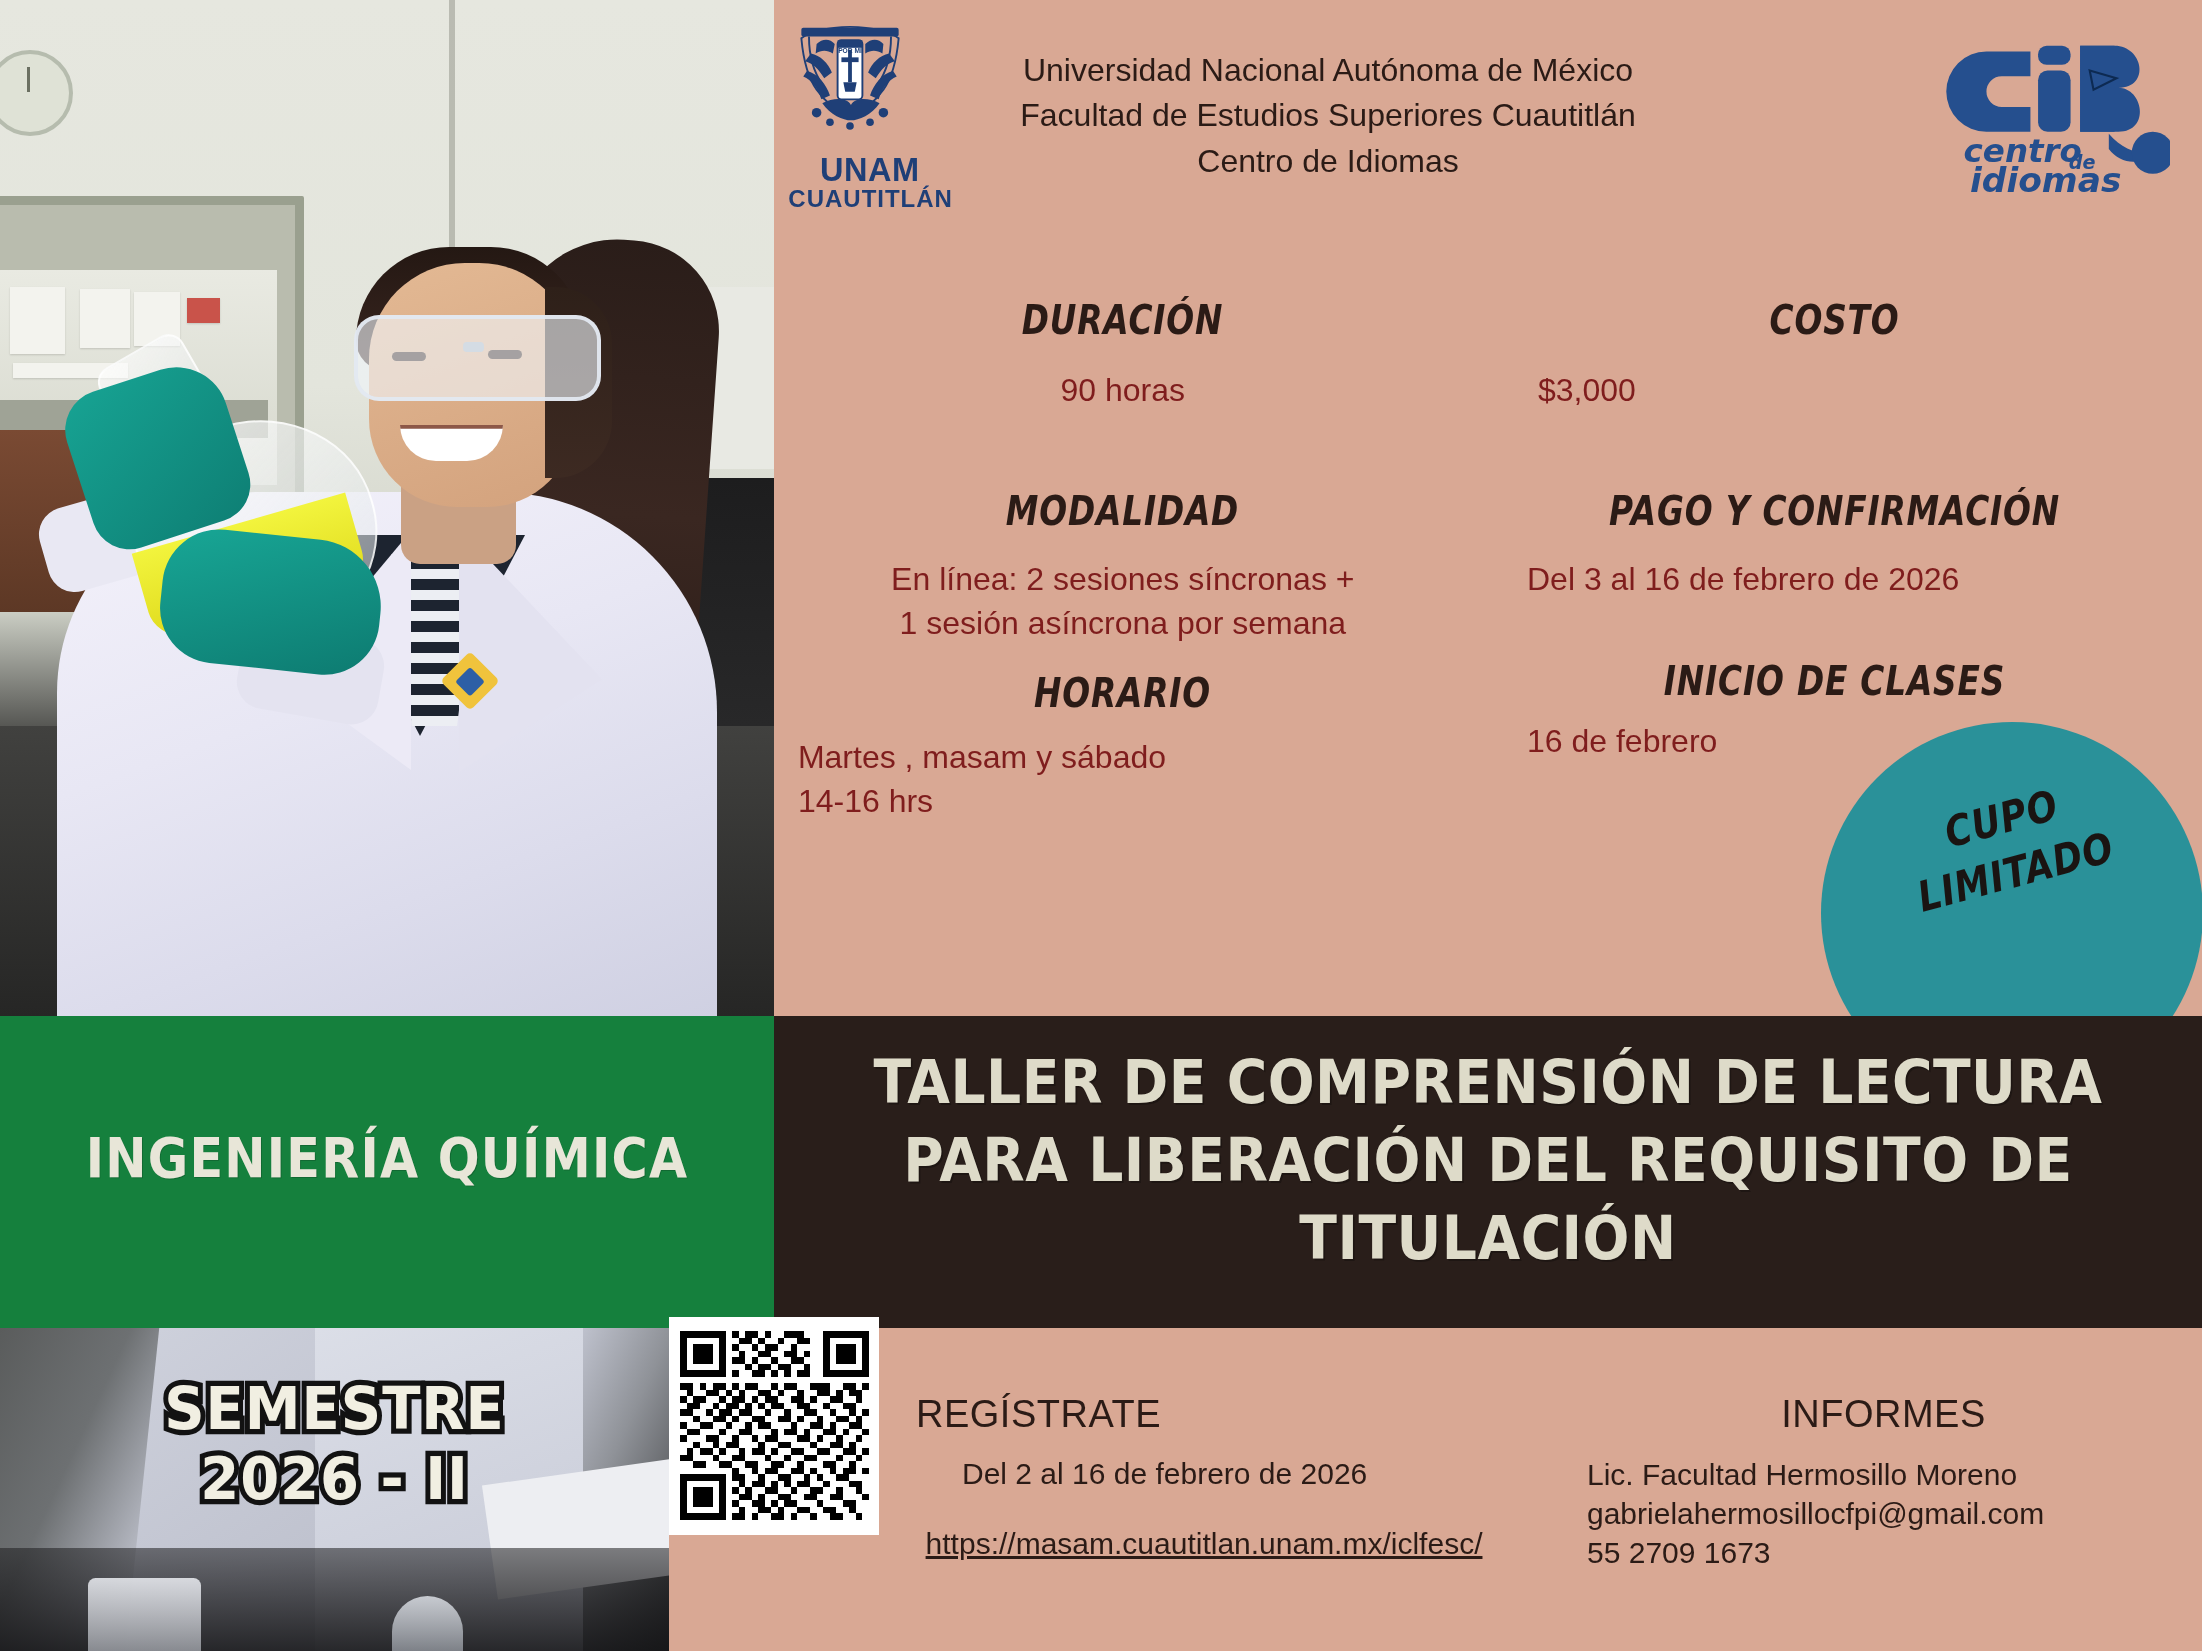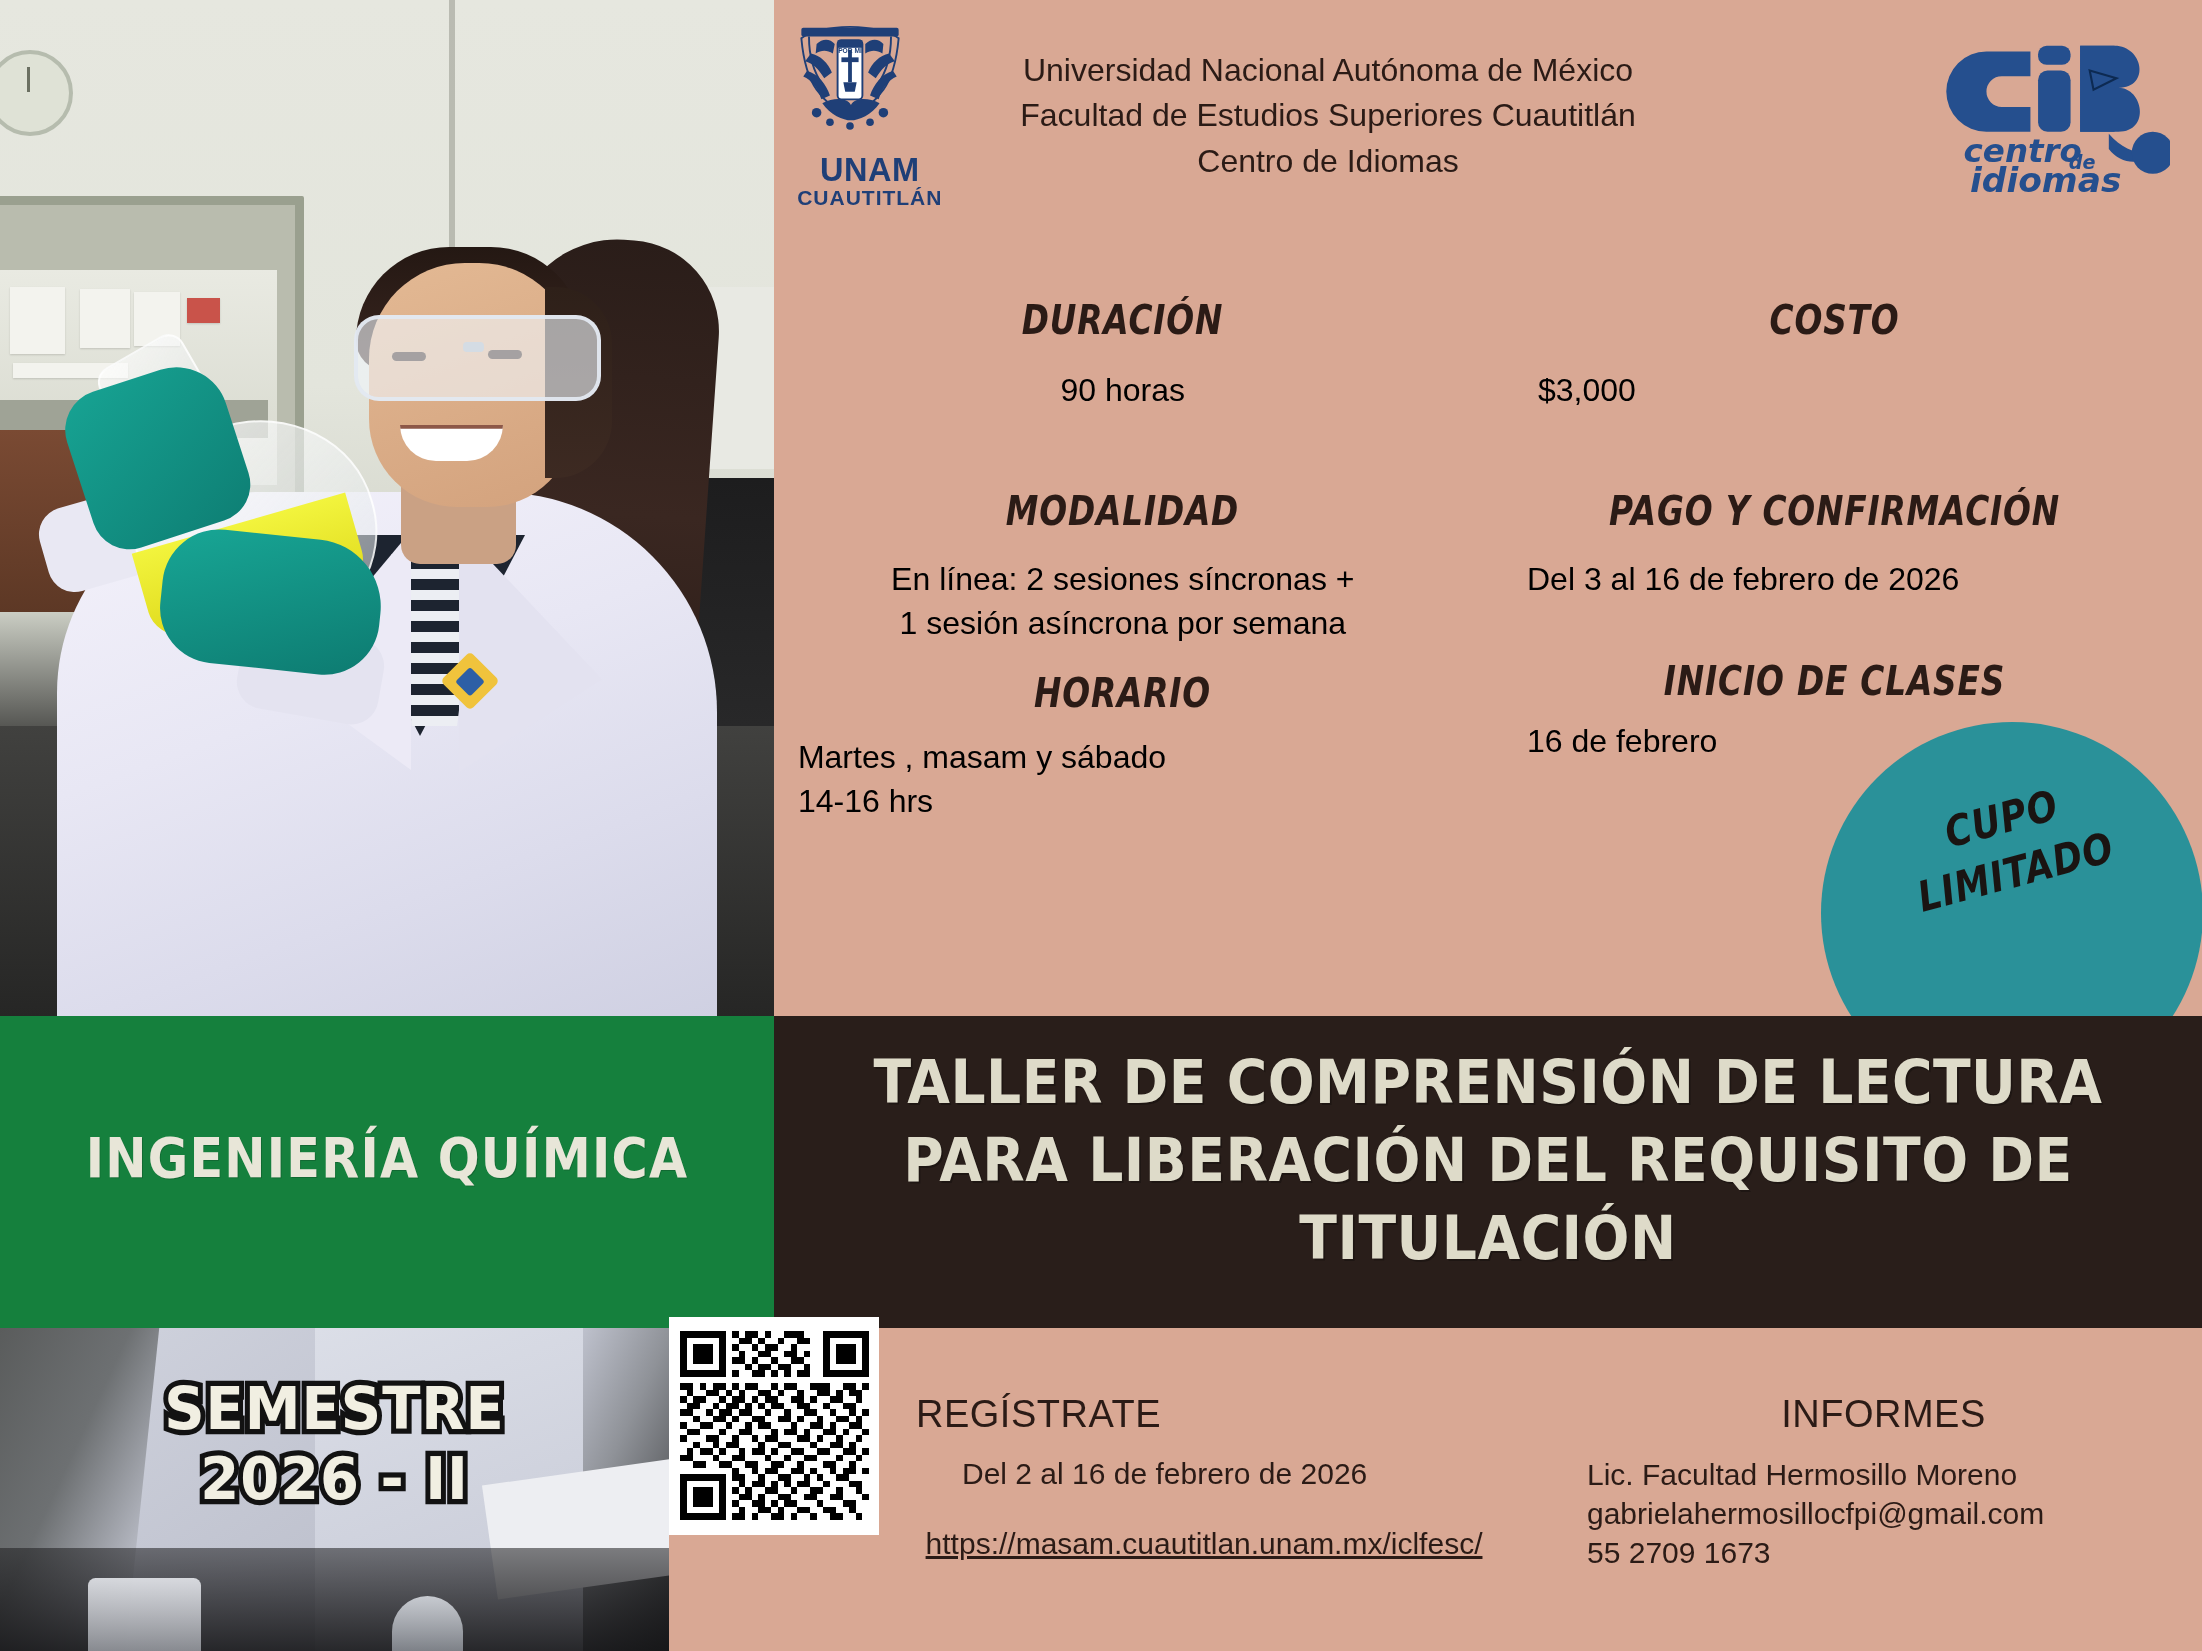--- a/index.html
+++ b/index.html
@@ -96,41 +96,41 @@
 
   
   #info-panel{left:774px;top:0;width:1428px;height:1016px;background:#d9a894;}
 
   
   #unam-logo{position:absolute;left:14.3px;top:21px;width:163px;height:177px;}
   #unam-shield{width:124px;height:129px;margin:0 auto;}
   #unam-word{font-family:"Liberation Sans",sans-serif;color:#1f3f77;text-align:center;
     font-weight:bold;letter-spacing:0.5px;line-height:1.0;}
   #unam-word .l1{font-size:32.5px;}
-  #unam-word .l2{font-size:21px;letter-spacing:1px;}
+  #unam-word .l2{font-size:24px;letter-spacing:1px;}
 
   
   #institution{position:absolute;left:191px;top:48px;width:726px;text-align:center;
     color:#2b1b16;font-size:32px;line-height:1.42;font-family:"Liberation Sans",sans-serif;}
 
   
   #cib-logo{position:absolute;right:32.5px;top:34px;width:239px;height:163px;}
 
   
   #info-grid{position:absolute;left:0;top:296px;width:1428px;height:660px;}
   .cell{position:absolute;width:669px;}
   .cell.left{left:14.3px;}
   .cell.right{left:726px;}
   .cell h3{
     margin:0 0 25px 0;font-family:"DejaVu Sans",sans-serif;
     font-weight:bold;font-style:italic;color:#2b1b16;
     font-size:41px;letter-spacing:1px;transform:scaleX(.80);transform-origin:center bottom;
     text-align:center;white-space:nowrap;
   }
-  .cell p{margin:0;color:#000000;font-size:32px;line-height:1.36;text-align:center;
+  .cell p{margin:0;color:#7f1d1d;font-size:32px;line-height:1.36;text-align:center;
     font-family:"Liberation Sans",sans-serif;}
   .cell p.left-align{text-align:left;padding-left:9.6px;}
   #c-duracion{top:0;}
   #c-costo{top:0;}
   #c-modalidad{top:191px;}
   #c-pago{top:191px;}
   #c-horario{top:373px;}
   #c-inicio{top:361px;}
   #c-horario h3{margin-bottom:19px;}
   #c-inicio h3{margin-bottom:15.3px;}

